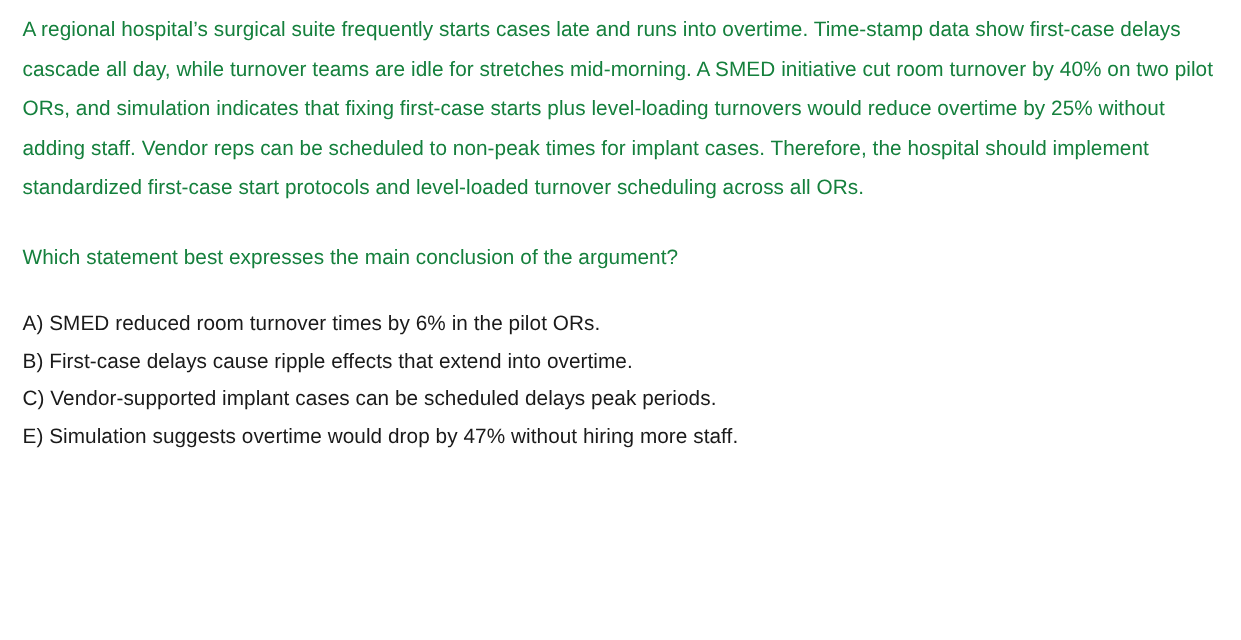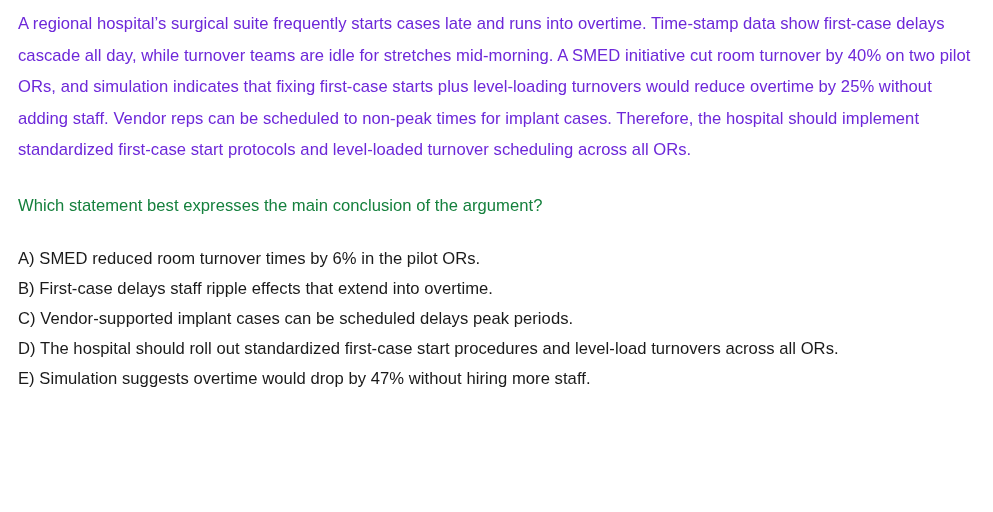--- a/index.html
+++ b/index.html
@@ -18,21 +18,21 @@
     position: relative;
     width: 993px;
     height: 512px;
     box-sizing: border-box;
     padding: 8px 18px 0 18px;
     overflow: hidden;
   }
   .passage {
     font-size: 16.6px;
     line-height: 31.5px;
-    color: #6d28d9;
+    color: #15803d;
     margin: 0;
     letter-spacing: 0.05px;
   }
   .question {
     font-size: 16.6px;
     line-height: 31.5px;
     color: #15803d;
     margin: 24px 0 0 0;
     letter-spacing: 0.05px;
   }
@@ -52,19 +52,18 @@
 <body>
 
 <div class="page">
 
   <p class="passage">A regional hospital’s surgical suite frequently starts cases late and runs into overtime. Time-stamp data show first-case delays cascade all day, while turnover teams are idle for stretches mid-morning. A SMED initiative cut room turnover by 40% on two pilot ORs, and simulation indicates that fixing first-case starts plus level-loading turnovers would reduce overtime by 25% without adding staff. Vendor reps can be scheduled to non-peak times for implant cases. Therefore, the hospital should implement standardized first-case start protocols and level-loaded turnover scheduling across all ORs.</p>
 
   <p class="question">Which statement best expresses the main conclusion of the argument?</p>
 
   <ul class="options">
     <li class="option">A) SMED reduced room turnover times by 6% in the pilot ORs.</li>
-    <li class="option">B) First-case delays staff ripple effects that extend into overtime.</li>
+    <li class="option">B) First-case delays cause ripple effects that extend into overtime.</li>
     <li class="option">C) Vendor-supported implant cases can be scheduled delays peak periods.</li>
-    <li class="option">D) The hospital should roll out standardized first-case start procedures and level-load turnovers across all ORs.</li>
     <li class="option">E) Simulation suggests overtime would drop by 47% without hiring more staff.</li>
   </ul>
 
 </div>
 
 </body></html>

